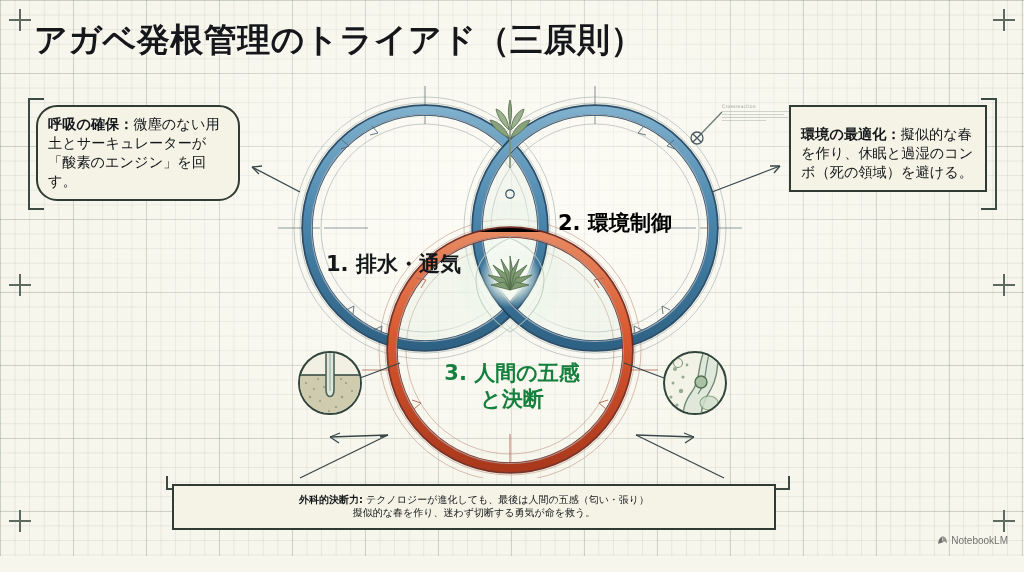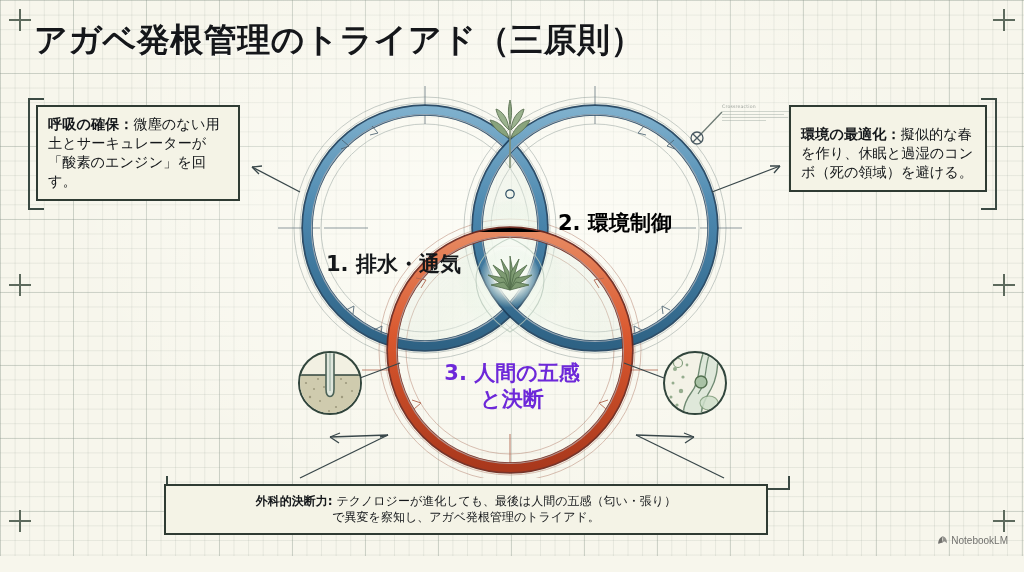--- a/index.html
+++ b/index.html
@@ -91,30 +91,31 @@
     border-left:none;
   }
   .bracket.bottomb{
     border-top:none;
   }
 
   #callout-left{
     left:36px;top:105px;width:204px;
     padding:8px 9px 8px 10px;
     font-size:14.2px;
+    border-radius:21px;
   }
   #callout-right{
     left:789px;top:105px;width:198px;
     padding:18px 9px 8px 10px;
     font-size:14.2px;
   }
   #callout-bottom{
-    left:164px;top:484px;width:604px;
+    left:172px;top:484px;width:604px;
     padding:7px 12px 8px 12px;
-    font-size:12px;
+    font-size:10px;
     text-align:center;
   }
   #callout-bottom .l1{display:block;}
   #callout-bottom .l2{display:block;}
 
   
   .faux-annot{
     position:absolute;left:722px;top:104px;width:78px;
     pointer-events:none;opacity:0.55;
   }
@@ -298,21 +299,21 @@
 
     <path d="M260 160 C236 170 226 186 226 202 C226 226 244 244 260 254 C276 244 294 226 294 202 C294 186 284 170 260 160 Z" fill="none" stroke="#b9c9bc" stroke-width="1.1" opacity="0.8"></path>
   </svg>
 
   <div style="position:absolute;left:326px;top:209px;font-size:21px;font-weight:700;color:#14171a;white-space:nowrap;font-family:'DejaVu Sans','Liberation Sans',sans-serif;margin-top:41px;">
     <span>1. 排水・通気</span>
   </div>
   <div style="position:absolute;left:558px;top:209px;font-size:21px;font-weight:700;color:#000000;white-space:nowrap;font-family:'DejaVu Sans','Liberation Sans',sans-serif;">
     <span>2. 環境制御</span>
   </div>
-  <div style="position:absolute;left:512px;top:361px;transform:translateX(-50%);text-align:center;font-size:21px;font-weight:700;color:#6d28d9;line-height:1.22;white-space:nowrap;font-family:'DejaVu Sans','Liberation Sans',sans-serif;">
+  <div style="position:absolute;left:512px;top:361px;transform:translateX(-50%);text-align:center;font-size:21px;font-weight:700;color:#15803d;line-height:1.22;white-space:nowrap;font-family:'DejaVu Sans','Liberation Sans',sans-serif;">
     <div>3. 人間の五感</div>
     <div>と決断</div>
   </div>
 
   <svg style="position:absolute;left:296px;top:349px;width:68px;height:68px;" viewBox="0 0 68 68">
     <circle cx="34" cy="34" r="31" fill="#f2f0e2" stroke="#31453c" stroke-width="2"></circle>
     <clipPath id="insetL">
         <circle cx="34" cy="34" r="30"></circle>
       </clipPath>
     <g clip-path="url(#insetL)">
@@ -403,21 +404,21 @@
   </div>
 
   <div class="bracket right" style="left:981px;top:98px;width:16px;height:112px;"></div>
   <div class="callout" id="callout-right">
     <span class="lead">環境の最適化：</span><span>擬似的な春を作り、休眠と過湿のコンボ（死の領域）を避ける。</span>
   </div>
 
   <div class="bracket bottomb" style="left:166px;top:476px;width:624px;height:14px;"></div>
   <div class="callout" id="callout-bottom">
     <span class="l1"><span class="lead">外科的決断力:</span><span> テクノロジーが進化しても、最後は人間の五感（匂い・張り）</span></span>
-    <span class="l2">で異変を察知し、アガベ発根管理のトライアド。</span>
+    <span class="l2">擬似的な春を作り、迷わず切断する勇気が命を救う。</span>
   </div>
 
   <div class="watermark">
     <svg width="13" height="13" viewBox="0 0 24 24">
       <path d="M4 18 C4 11 8 5 13 4 C11 8 11 12 13 15 C11 16 7 17 4 18 Z" fill="#5a5a58"></path>
       <path d="M13 4 C18 6 21 11 20 17 C17 14 15 13 13 15 Z" fill="#5a5a58" opacity="0.75"></path>
     </svg>
     <span>NotebookLM</span>
   </div>
 

